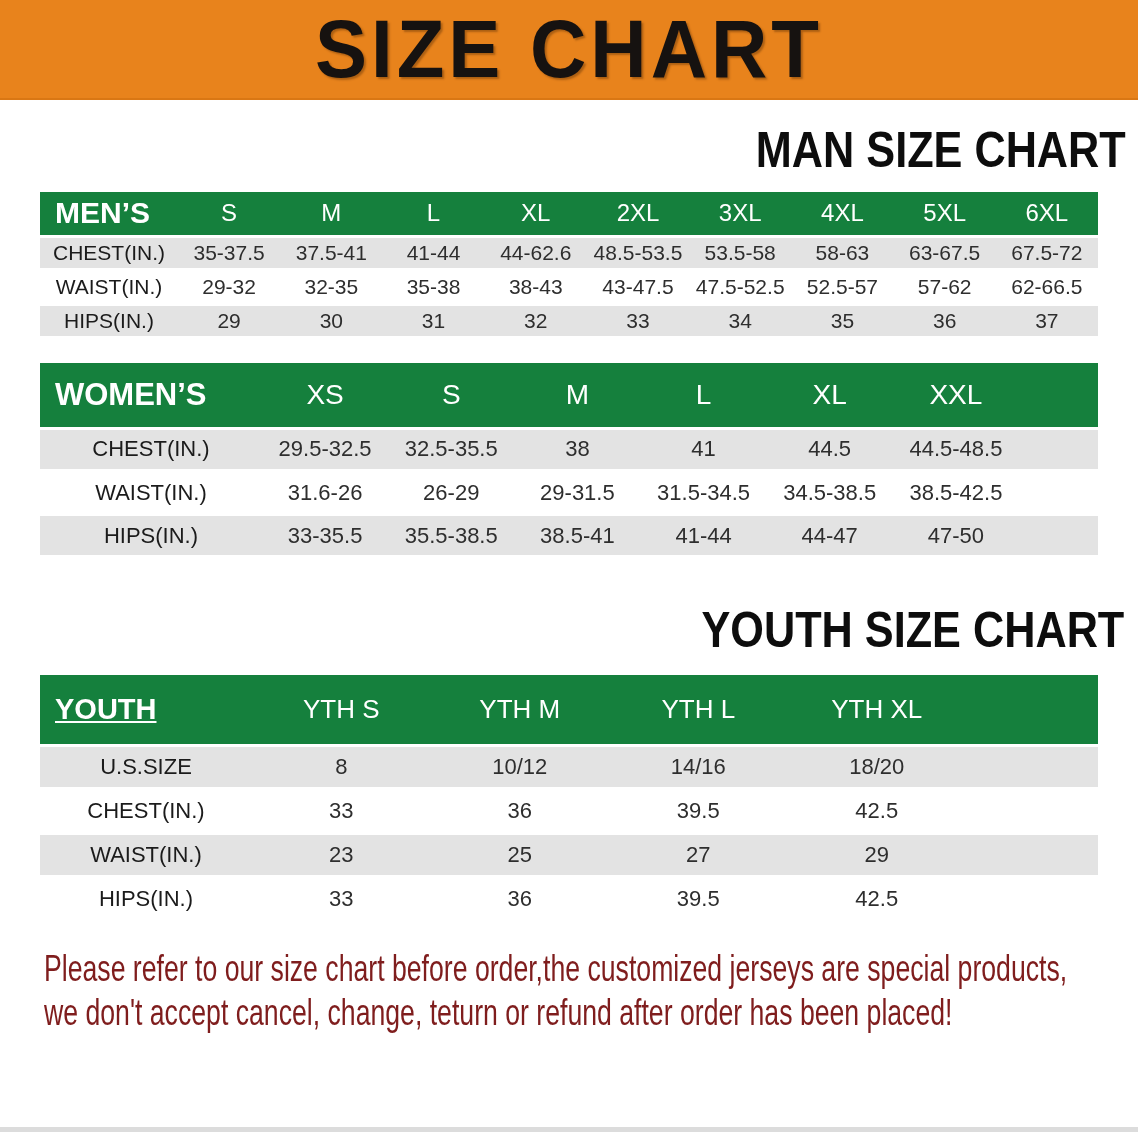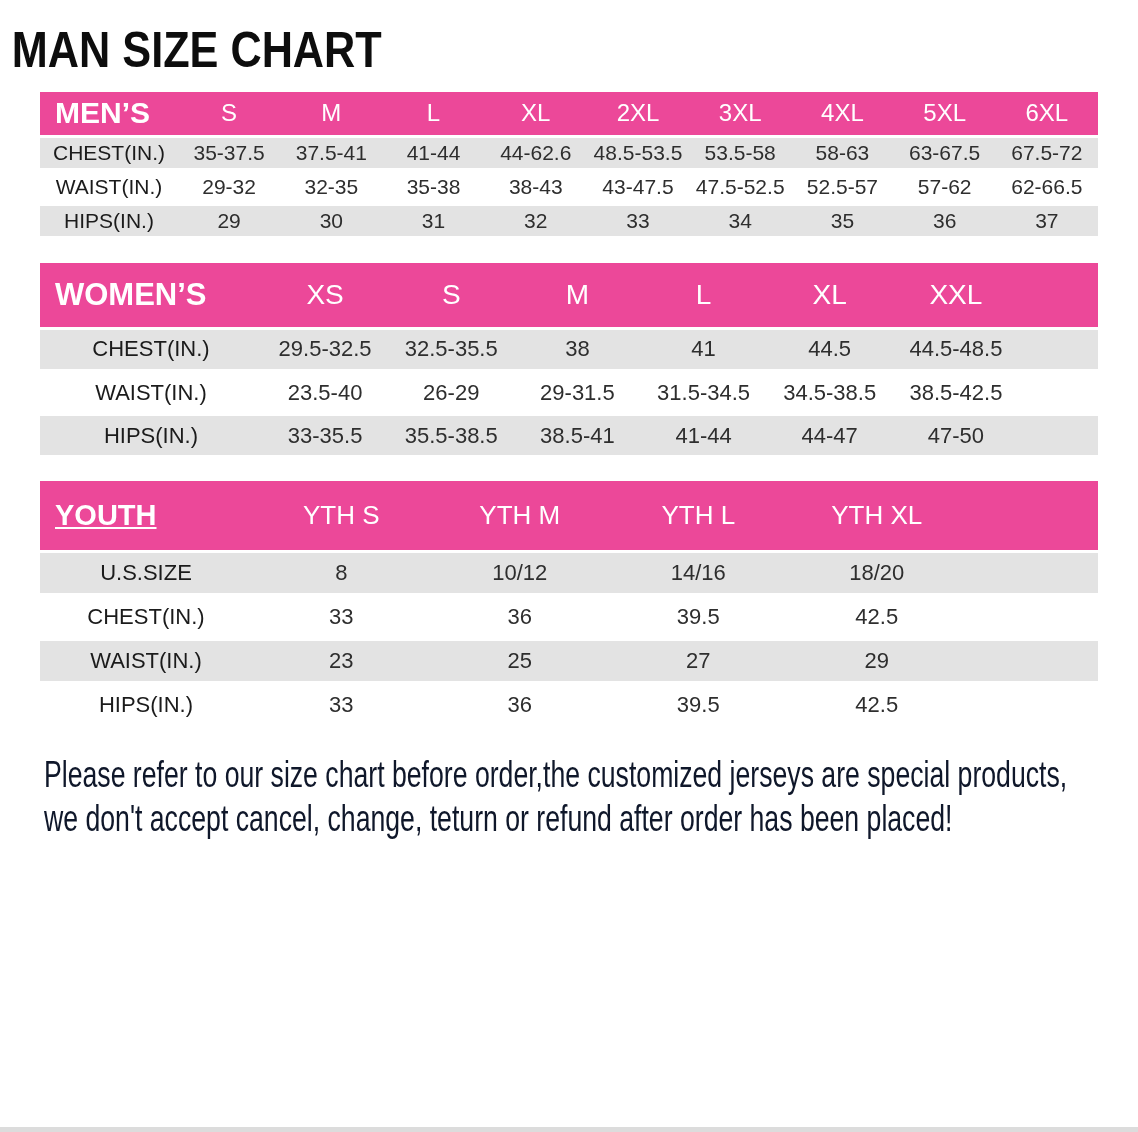--- a/index.html
+++ b/index.html
@@ -35,21 +35,21 @@
     letter-spacing: 4px;
     color: #161210;
     line-height: 1;
     text-shadow: 2px 2px 2px rgba(60,30,0,0.35);
     transform: scaleY(1.04);
   }
 
   
   .section-heading {
     margin: 0;
-    text-align: left;
+    text-align: right;
     font-size: 46px;
     font-weight: bold;
     color: #0d0d0d;
     line-height: 1;
   }
   .section-heading > span {
     display: inline-block;
     transform: scale(0.94, 1.08);
     letter-spacing: 0px;
   }
@@ -63,21 +63,21 @@
     width: 1058px;
     border-collapse: collapse;
     table-layout: fixed;
     border-bottom: 2px solid #c9c9c9;
   }
   .table-men   { margin-top: 19px; }
   .table-women { margin-top: 23px; }
   .table-youth { margin-top: 22px; }
 
   thead th {
-    background: #ec4899;
+    background: #15803d;
     color: #ffffff;
     border-bottom: 3px solid #ffffff;
     font-weight: normal;
     text-align: center;
     padding: 0;
   }
   thead th:first-child {
     text-align: left;
     padding-left: 15px;
     font-weight: bold;
@@ -103,36 +103,39 @@
   tbody tr:nth-child(odd) > * { background: #E3E3E3; }
   tbody tr:nth-child(even) > * { background: #ffffff; }
   .table-men   tbody th, .table-men   tbody td { height: 34px; font-size: 21px; }
   .table-women tbody th, .table-women tbody td { height: 43px; font-size: 22px; }
   .table-youth tbody th, .table-youth tbody td { height: 44px; font-size: 22px; }
 
   
   .note {
     margin-top: 24px;
     padding-left: 44px;
-    color: #0f172a;
+    color: #7f1d1d;
   }
   .note-line {
     display: block;
     white-space: nowrap;
     font-size: 36px;
     line-height: 44px;
     transform: scaleX(0.74);
     transform-origin: left center;
   }
 </style>
 </head>
 <body>
 
 <div class="page">
 
+  <header class="banner">
+    <span class="banner-title">SIZE CHART</span>
+  </header>
 
   <main>
 
     <section>
       <h2 class="section-heading heading-men"><span>MAN SIZE CHART</span></h2>
       <div class="table-wrap">
         <table class="size-table table-men">
           <thead>
               <tr>
                 <th>MEN’S</th>
@@ -210,21 +213,21 @@
                 <td>29.5-32.5</td>
                 <td>32.5-35.5</td>
                 <td>38</td>
                 <td>41</td>
                 <td>44.5</td>
                 <td>44.5-48.5</td>
                 <td class="filler-col"></td>
               </tr>
               <tr>
                 <th>WAIST(IN.)</th>
-                <td>23.5-40</td>
+                <td>31.6-26</td>
                 <td>26-29</td>
                 <td>29-31.5</td>
                 <td>31.5-34.5</td>
                 <td>34.5-38.5</td>
                 <td>38.5-42.5</td>
                 <td class="filler-col"></td>
               </tr>
               <tr>
                 <th>HIPS(IN.)</th>
                 <td>33-35.5</td>
@@ -234,20 +237,21 @@
                 <td>44-47</td>
                 <td>47-50</td>
                 <td class="filler-col"></td>
               </tr>
             </tbody>
         </table>
       </div>
     </section>
 
     <section>
+      <h2 class="section-heading heading-youth"><span>YOUTH SIZE CHART</span></h2>
       <div class="table-wrap">
         <table class="size-table table-youth">
           <thead>
               <tr>
                 <th>YOUTH</th>
                 <th>YTH S</th>
                 <th>YTH M</th>
                 <th>YTH L</th>
                 <th>YTH XL</th>
                 <th class="filler-col"></th>

